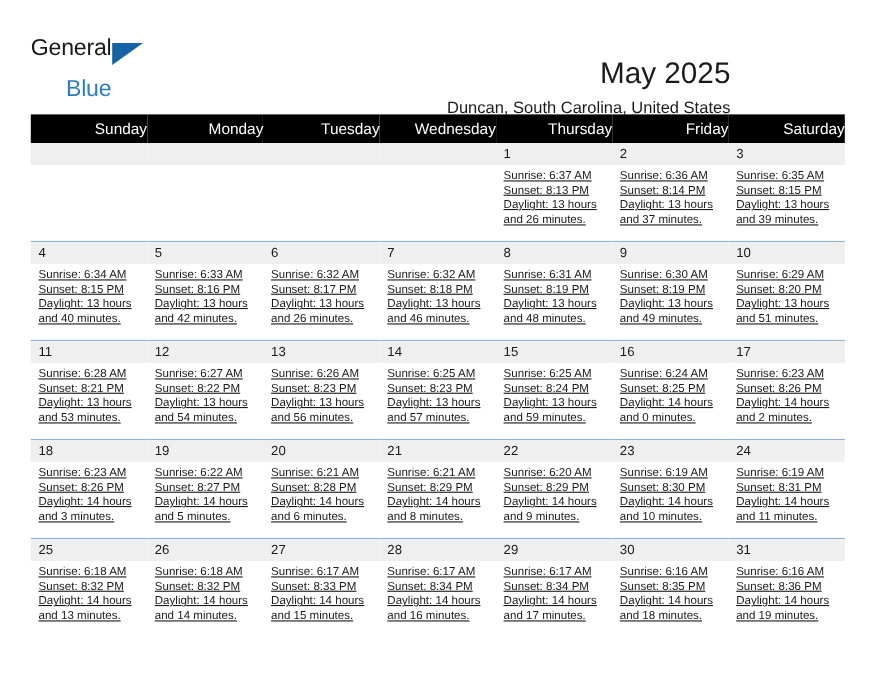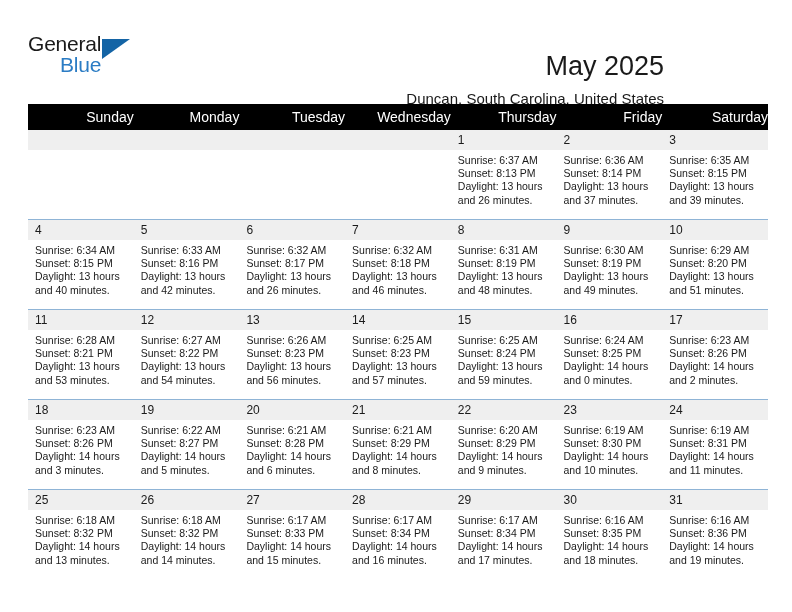--- a/index.html
+++ b/index.html
@@ -41,21 +41,21 @@
     left: 0;
     top: 0;
     font-size: 21px;
     letter-spacing: -0.2px;
     color: #1a1a1a;
     font-family: "Liberation Sans", sans-serif;
   }
   .logo-blue {
     position: absolute;
     left: 32px;
-    top: 21px;
+    top: 37px;
     font-size: 21px;
     letter-spacing: -0.2px;
     color: #2b7cc4;
     font-family: "Liberation Sans", sans-serif;
   }
   .logo-tri {
     position: absolute;
     left: 74px;
     top: 7px;
     width: 0;
@@ -124,20 +124,21 @@
     box-sizing: content-box;
   }
   .daynum.empty {
     color: transparent;
   }
   .details {
     padding: 4px 8px 0 7px;
     font-size: 10.5px;
     line-height: 13.2px;
     color: #1a1a1a;
+    text-decoration: underline;
   }
   .details div {
     white-space: nowrap;
   }
 </style>
 </head>
 <body>
 
 <div class="page">
 

